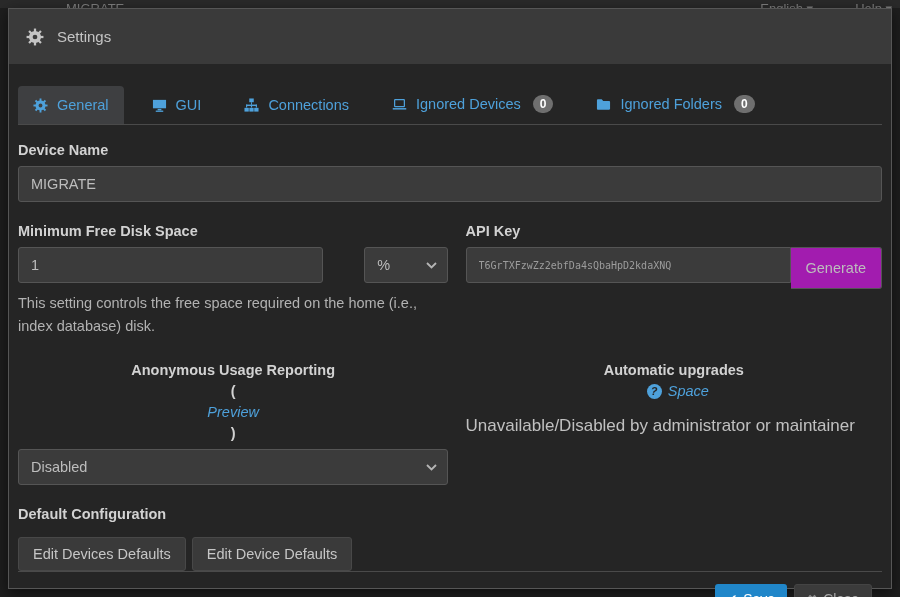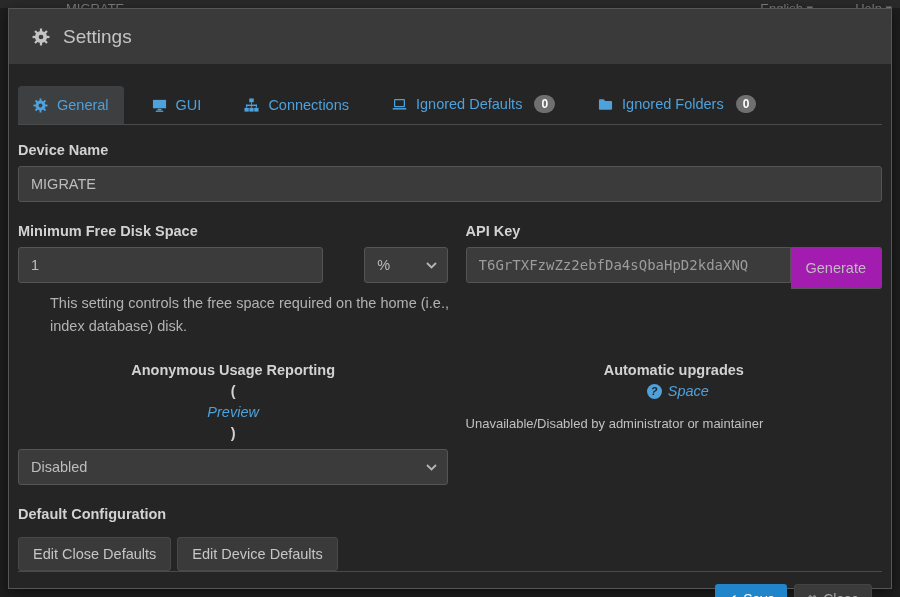--- a/index.html
+++ b/index.html
@@ -24,22 +24,22 @@
 
   
   .modal {
     position:absolute; left:8px; top:8px; width:884px; height:581px;
     background:#252525; border:1px solid #565656;
     box-shadow:0 4px 14px rgba(0,0,0,.55);
     display:flex; flex-direction:column;
   }
   .modal-header {
     height:55px; flex:0 0 55px; background:#3a3a3a;
-    display:flex; align-items:center; gap:13px; padding:0 23px;
-    color:#c4c4c4; font-size:19px;
+    display:flex; align-items:center; gap:13px; padding:0 17px;
+    color:#c4c4c4; font-size:15px;
   }
   .modal-header .gear { width:18px; height:18px; color:#c4c4c4; }
 
   .modal-body { flex:1; padding:12px 9px 0 9px; display:flex; flex-direction:column; }
 
   
   .tabs { display:flex; align-items:flex-end; margin-top:8px; border-bottom:1px solid #4a4a4a; }
   .tab {
     display:flex; align-items:center; gap:9px;
     padding:11px 15px; margin-right:13px;
@@ -78,44 +78,44 @@
     color:#bdbdbd; font-size:14.5px; padding:0 28px 0 12px;
     font-family:"Liberation Sans","DejaVu Sans",sans-serif;
   }
   .select-wrap .chev {
     position:absolute; right:11px; top:15px; pointer-events:none;
     width:11px; height:7px; color:#b5b5b5;
   }
   .unit-select { width:84px; }
   .full-select { width:100%; }
 
-  .help-text { color:#b2b2b2; font-size:14.5px; line-height:1.55; margin-top:9px; width:100%;margin-left:32px; }
+  .help-text { color:#b2b2b2; font-size:14.5px; line-height:1.55; margin-top:9px; width:100%; }
 
   .input-group { display:flex; }
   .input-group .api-input {
     flex:1; border-radius:3px 0 0 3px;
     font-family:"DejaVu Sans Mono","Liberation Mono",monospace;
-    font-size:14px; color:#9c9c9c;
+    font-size:10px; color:#9c9c9c;
   }
   .generate-btn {
     background:#a21caf; border:1px solid #555; border-left:none;
     border-radius:0 3px 3px 0; color:#bdbdbd; font-size:14.5px;
     padding:12px 15px; cursor:pointer;
     font-family:"Liberation Sans","DejaVu Sans",sans-serif;
   }
 
   .inline-label { display:flex; align-items:center; gap:5px; }
   .link { color:#4ea1db; text-decoration:none; cursor:pointer; font-weight:normal;font-style:italic; }
   .help-link { display:flex; align-items:center; gap:6px; margin-left:8px; font-weight:normal; font-size:14.5px; }
   .q-icon {
     display:inline-block; width:15px; height:15px; border-radius:50%;
     background:#4ea1db; color:#252525; font-size:11px; font-weight:bold;
     text-align:center; line-height:15px;
   }
-  .status-text { color:#c0c0c0; font-size:13px; margin-top:17px; }
+  .status-text { color:#c0c0c0; font-size:17px; margin-top:17px; }
 
   .default-buttons { display:flex; gap:6px; margin-top:7px; }
   .default-buttons button {
     height:34px; padding:0 14px; background:#3a3a3a;
     border:1px solid #484848; border-radius:3px;
     color:#c6c6c6; font-size:14.5px; cursor:pointer;
     font-family:"Liberation Sans","DejaVu Sans",sans-serif;
   }
 
   .modal-footer {
@@ -201,21 +201,21 @@
           <rect x="5.7" y="10.5" width="4.6" height="4"></rect>
           <rect x="10.9" y="10.5" width="4.6" height="4"></rect>
         </svg>
         <span>Connections</span>
       </a>
       <a class="tab">
         <svg class="icon" viewBox="0 0 16 16" fill="none" stroke="currentColor" stroke-width="1.3">
           <rect x="2.8" y="2.8" width="10.4" height="7.4" rx="0.6"></rect>
           <path d="M0.8 12.6h14.4" stroke-width="1.6"></path>
         </svg>
-        <span>Ignored Defaults</span>
+        <span>Ignored Devices</span>
         <span class="badge">0</span>
       </a>
       <a class="tab">
         <svg class="icon" viewBox="0 0 16 16" fill="currentColor">
           <path d="M1 3.4c0-.5.4-.9.9-.9h4.2l1.6 1.8h6.4c.5 0 .9.4.9.9v7.4c0 .5-.4.9-.9.9H1.9a.9.9 0 0 1-.9-.9z"></path>
         </svg>
         <span>Ignored Folders</span>
         <span class="badge">0</span>
       </a>
     </div>
@@ -274,21 +274,21 @@
             <span class="q-icon">?</span>
             <span>Space</span>
           </a>
         </div>
         <div class="status-text">Unavailable/Disabled by administrator or maintainer</div>
       </div>
     </div>
 
     <div class="form-label">Default Configuration</div>
     <div class="default-buttons">
-      <button>Edit Close Defaults</button>
+      <button>Edit Devices Defaults</button>
       <button>Edit Device Defaults</button>
     </div>
 
     <div class="modal-footer">
       <button class="btn btn-save">
         <span class="glyph">✔</span>
         <span>Save</span>
       </button>
       <button class="btn btn-close">
         <span class="glyph">✖</span>

